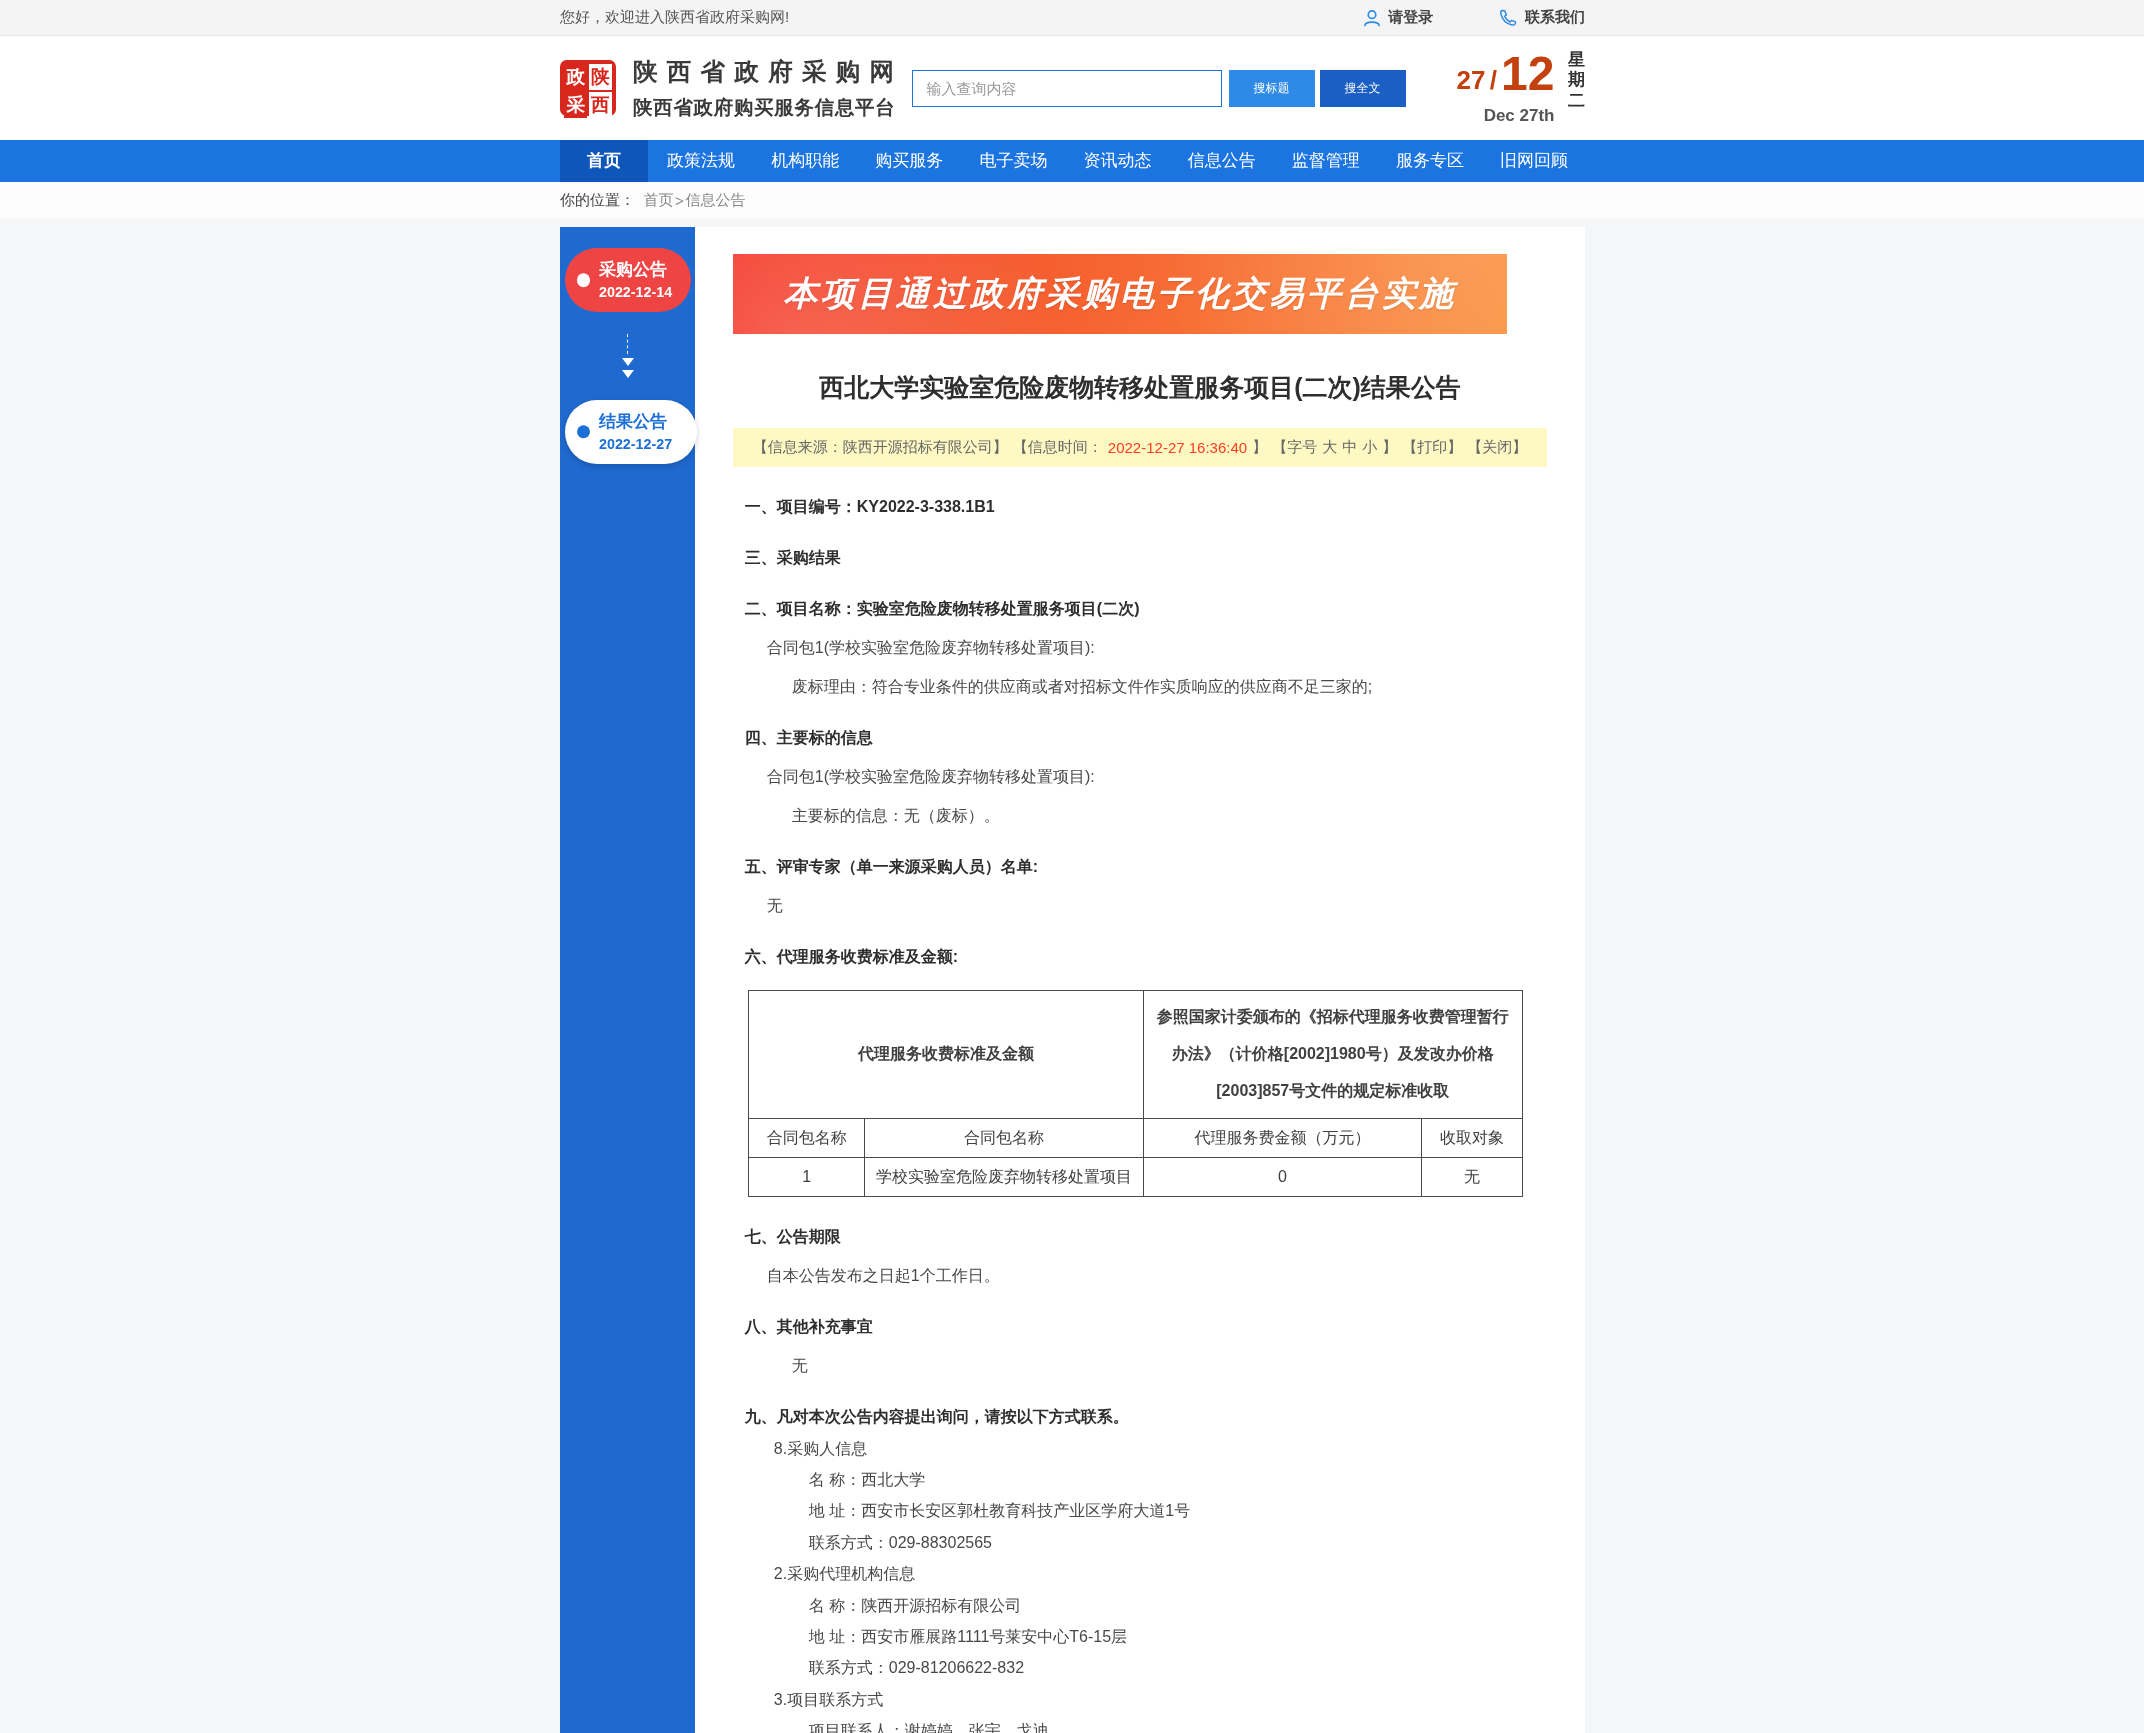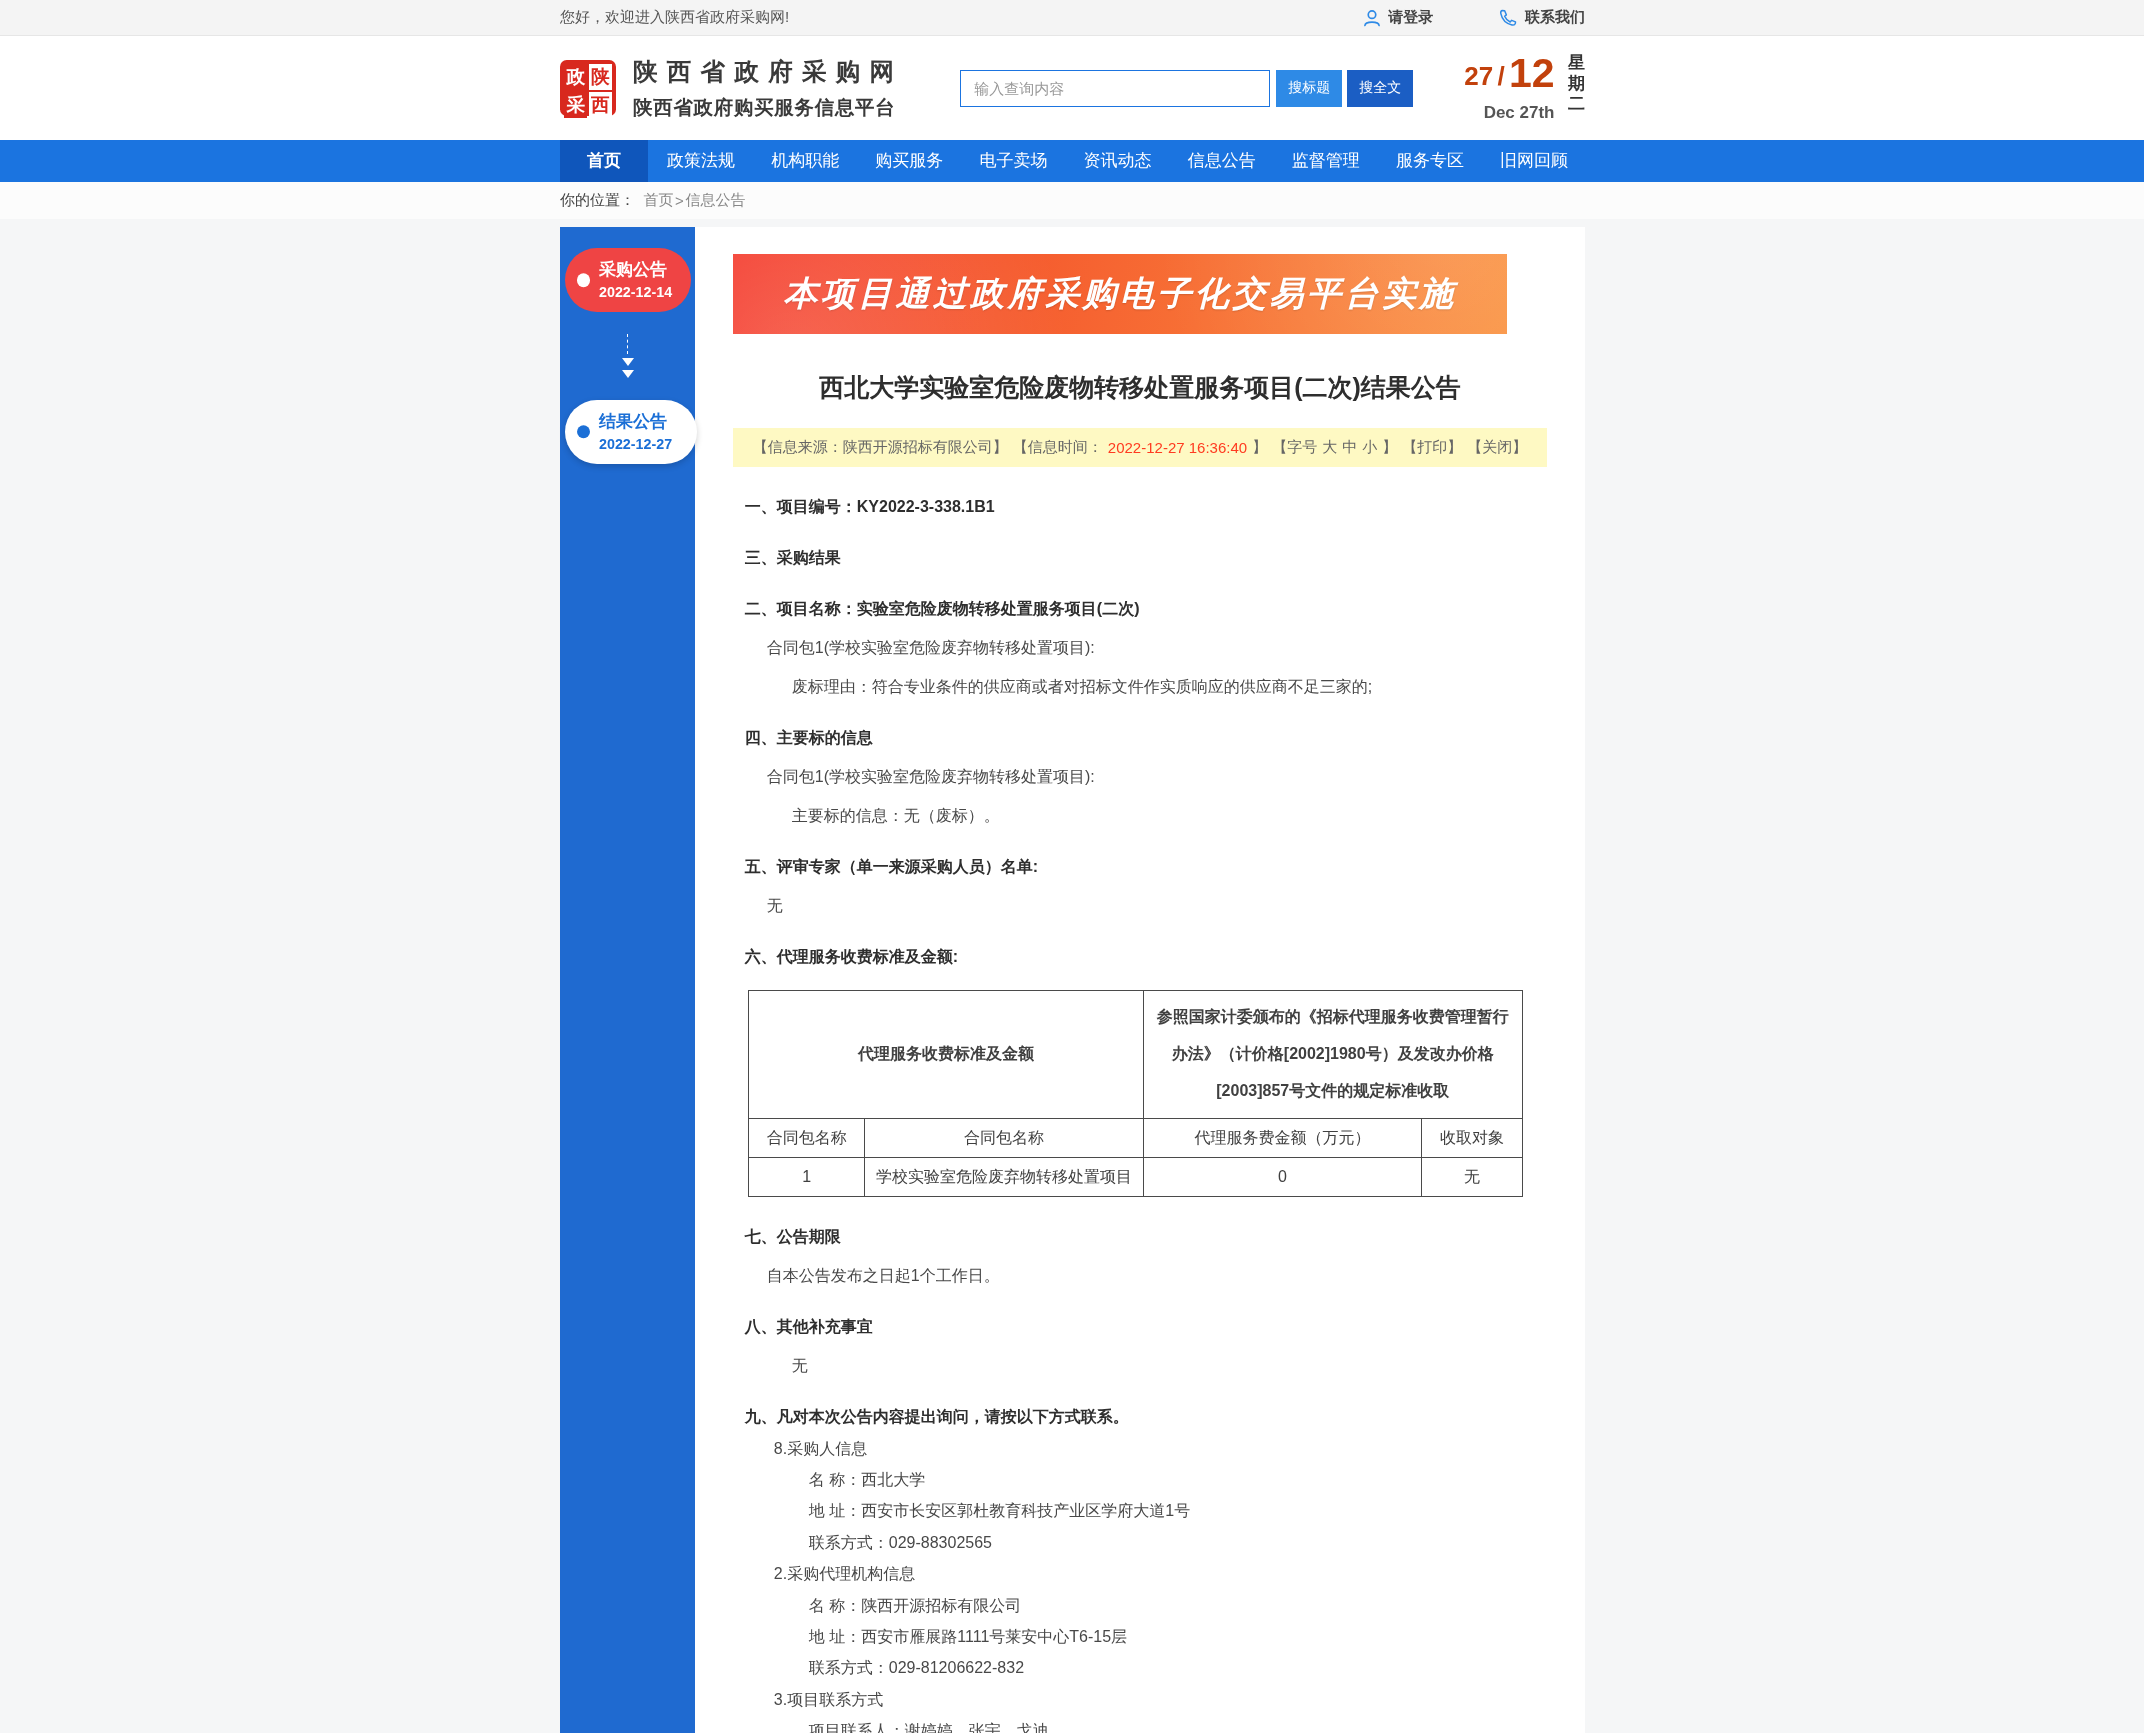--- a/index.html
+++ b/index.html
@@ -22,28 +22,28 @@
                 grid-template-columns:1fr 1fr; grid-template-rows:1fr 1fr; gap:1.7px; flex-shrink:0; }
   .logo-stamp span { display:flex; align-items:center; justify-content:center; font-size:18.6px; font-weight:bold; }
   .logo-stamp span:nth-child(1), .logo-stamp span:nth-child(3) { background:#d8281e; color:#fff; }
   .logo-stamp span:nth-child(2), .logo-stamp span:nth-child(4) { background:#fff; color:#d8281e; }
   .site-names { margin-left:17px; }
   .site-title { font-size:24.5px; font-weight:bold; color:#3a3a3a; letter-spacing:9.3px; }
   .site-subtitle { font-size:19.4px; font-weight:bold; color:#3a3a3a; letter-spacing:0.8px; margin-top:6.7px; }
   .search-area { margin-left:auto; display:flex; align-items:center; }
   .search-input { width:310px; height:37px; border:1.7px solid #1b74e0; font-size:15px; padding:0 13.5px; color:#333; outline:none; }
   .search-input::placeholder { color:#999; }
-  .search-btn { height:37px; width:66px; border:none; color:#fff; font-size:14px; cursor:pointer; }
+  .search-btn { height:37px; width:86px; border:none; color:#fff; font-size:12px; cursor:pointer; }
   .btn-title { background:#2e8ae6; margin-left:6.7px; }
   .btn-fulltext { background:#1b5ec4; margin-left:5px; }
   .date-widget { margin-left:51px; display:flex; }
   .date-nums { display:flex; align-items:flex-end; color:#c2410c; font-weight:bold; line-height:1; }
   .d-day { font-size:26px; padding-bottom:5px; }
   .d-slash { font-size:26px; margin:0 4.2px; padding-bottom:5px; }
-  .d-month { font-size:41px;text-align:center; }
+  .d-month { font-size:48px;text-align:center; }
   .d-en { font-size:17px; font-weight:bold; color:#555; margin-top:8.4px; text-align:right; }
   .week-col { display:flex; flex-direction:column; margin-left:13.5px; font-size:17px; font-weight:bold; color:#333; line-height:1.2; }
 
   
   .nav { background:#1b74e0; height:42px; }
   .nav ul { list-style:none; display:flex; justify-content:space-between; height:42px; }
   .nav li { line-height:42px; padding:0 17px; font-size:17px; color:#fff; cursor:pointer; white-space:nowrap; }
   .nav li.active { background:#0f56bb; font-weight:bold; padding:0 27px; }
 
   

